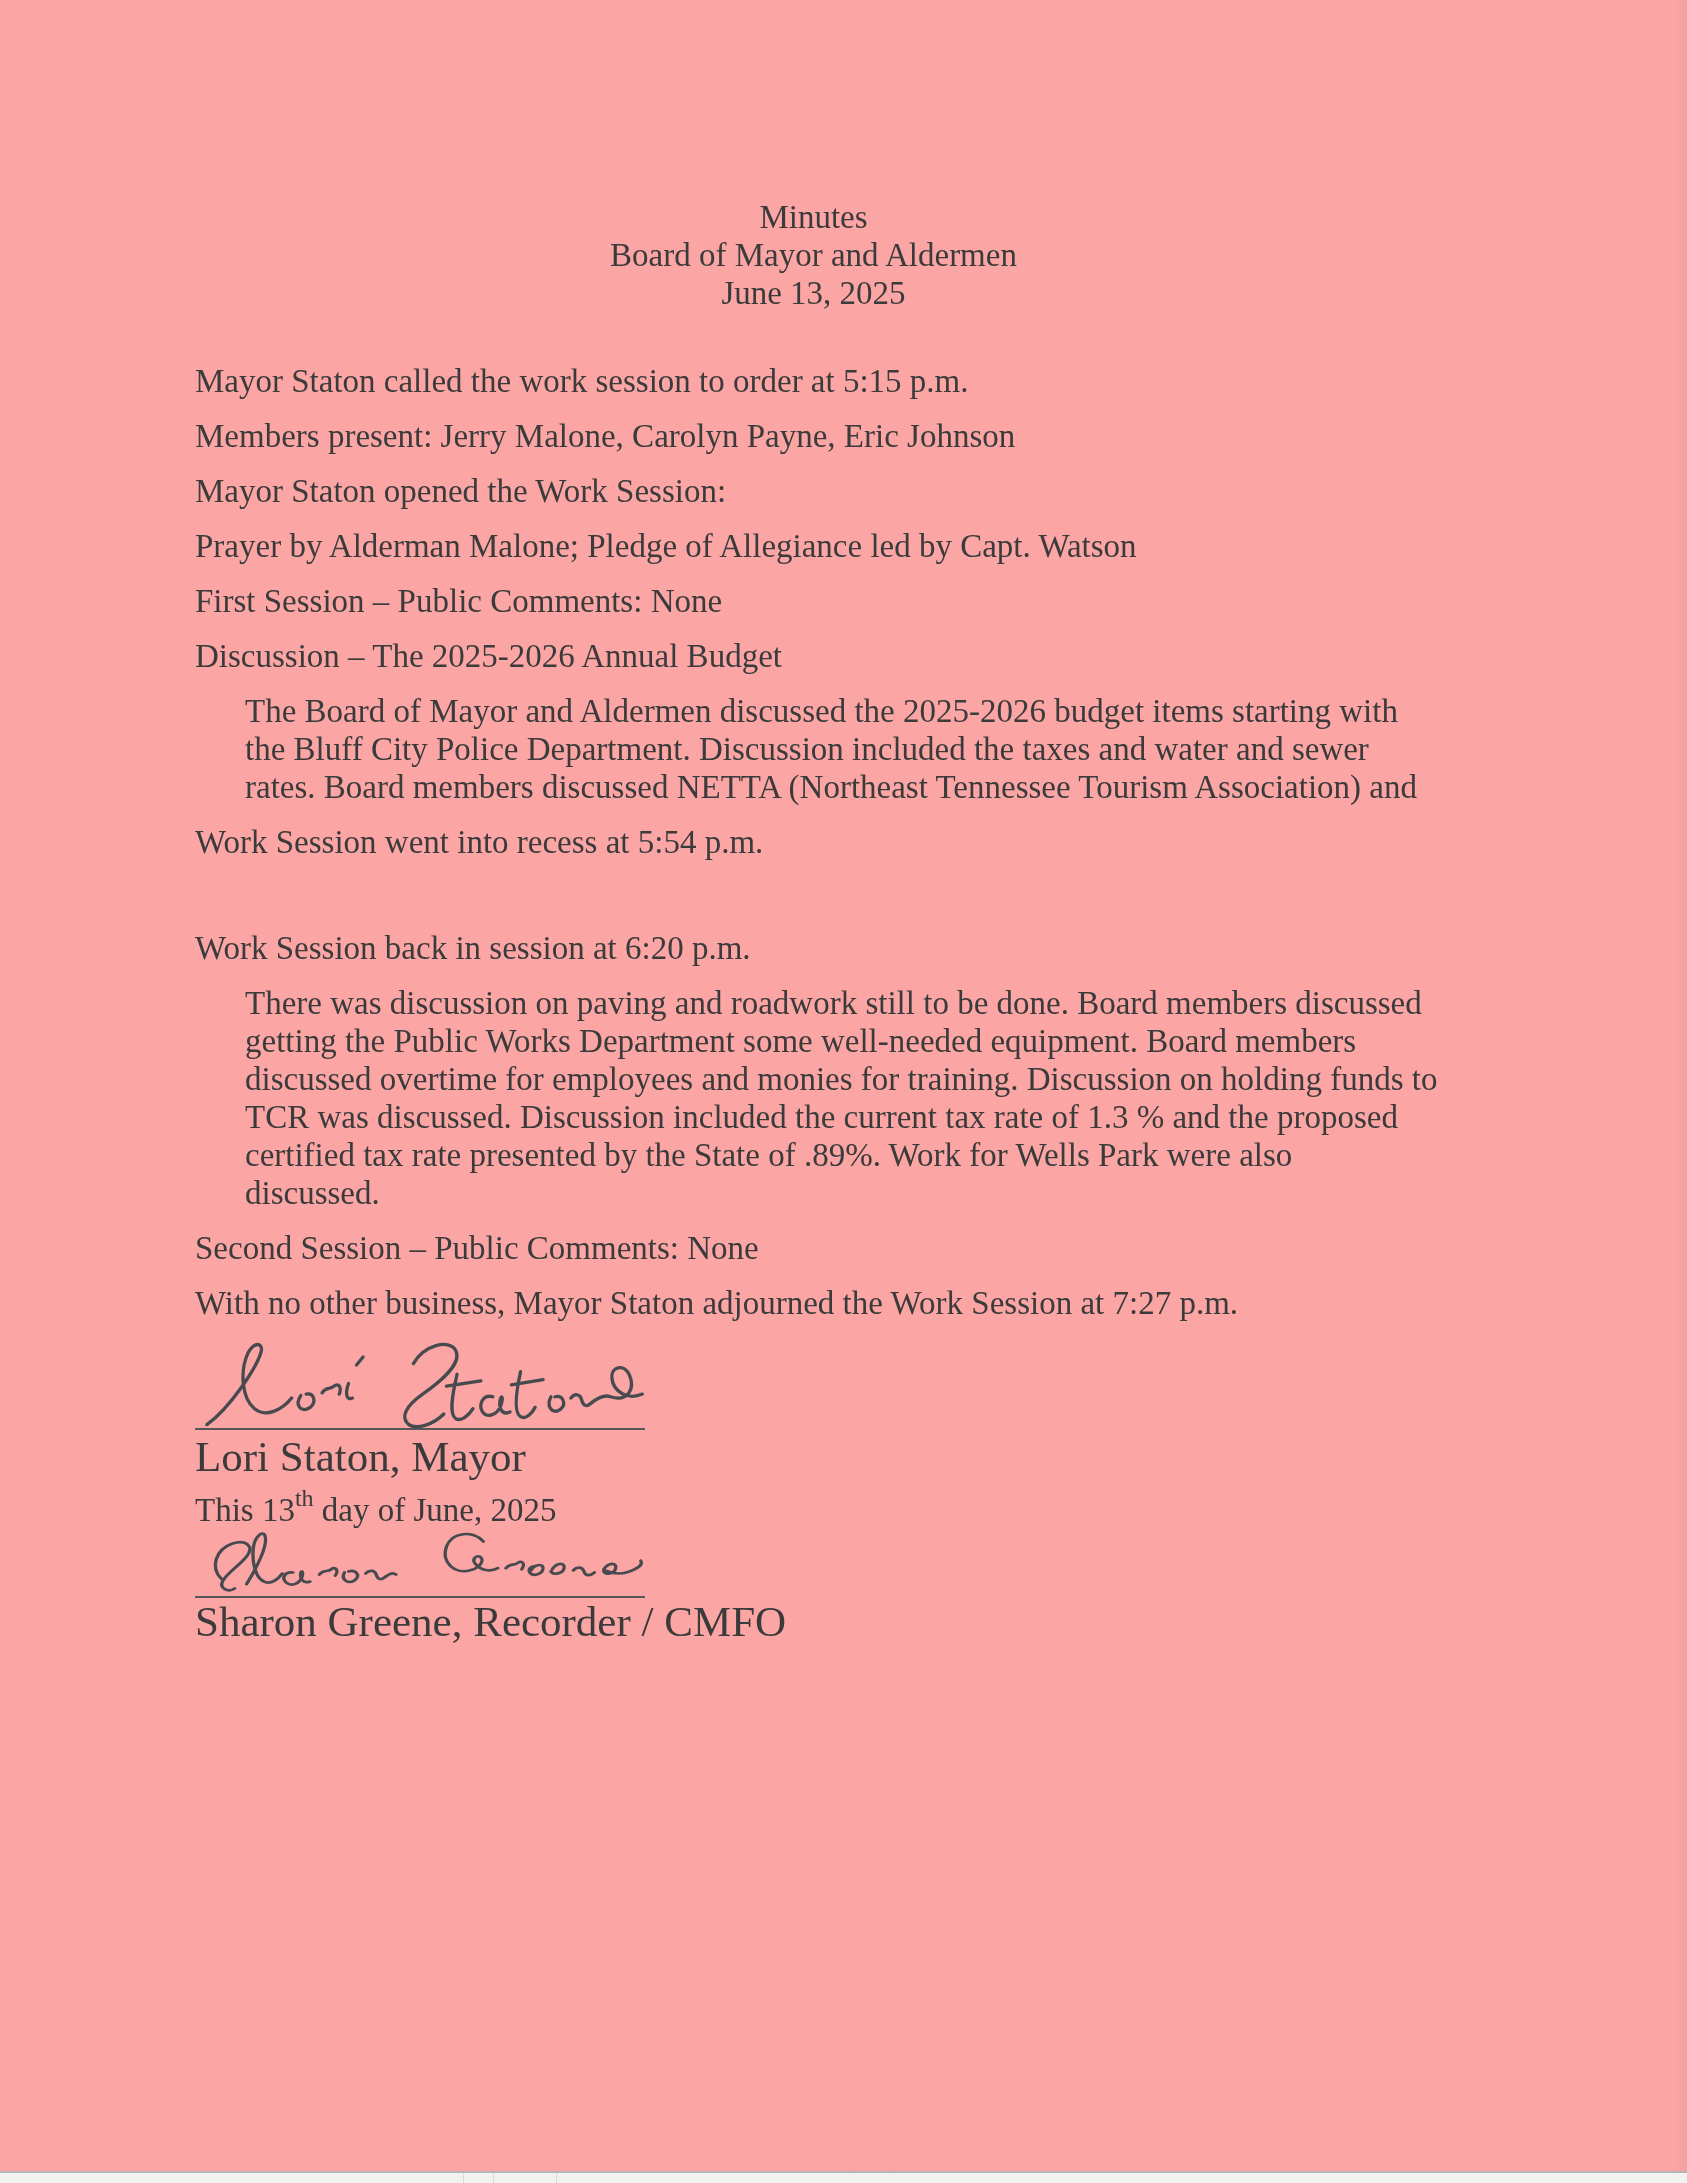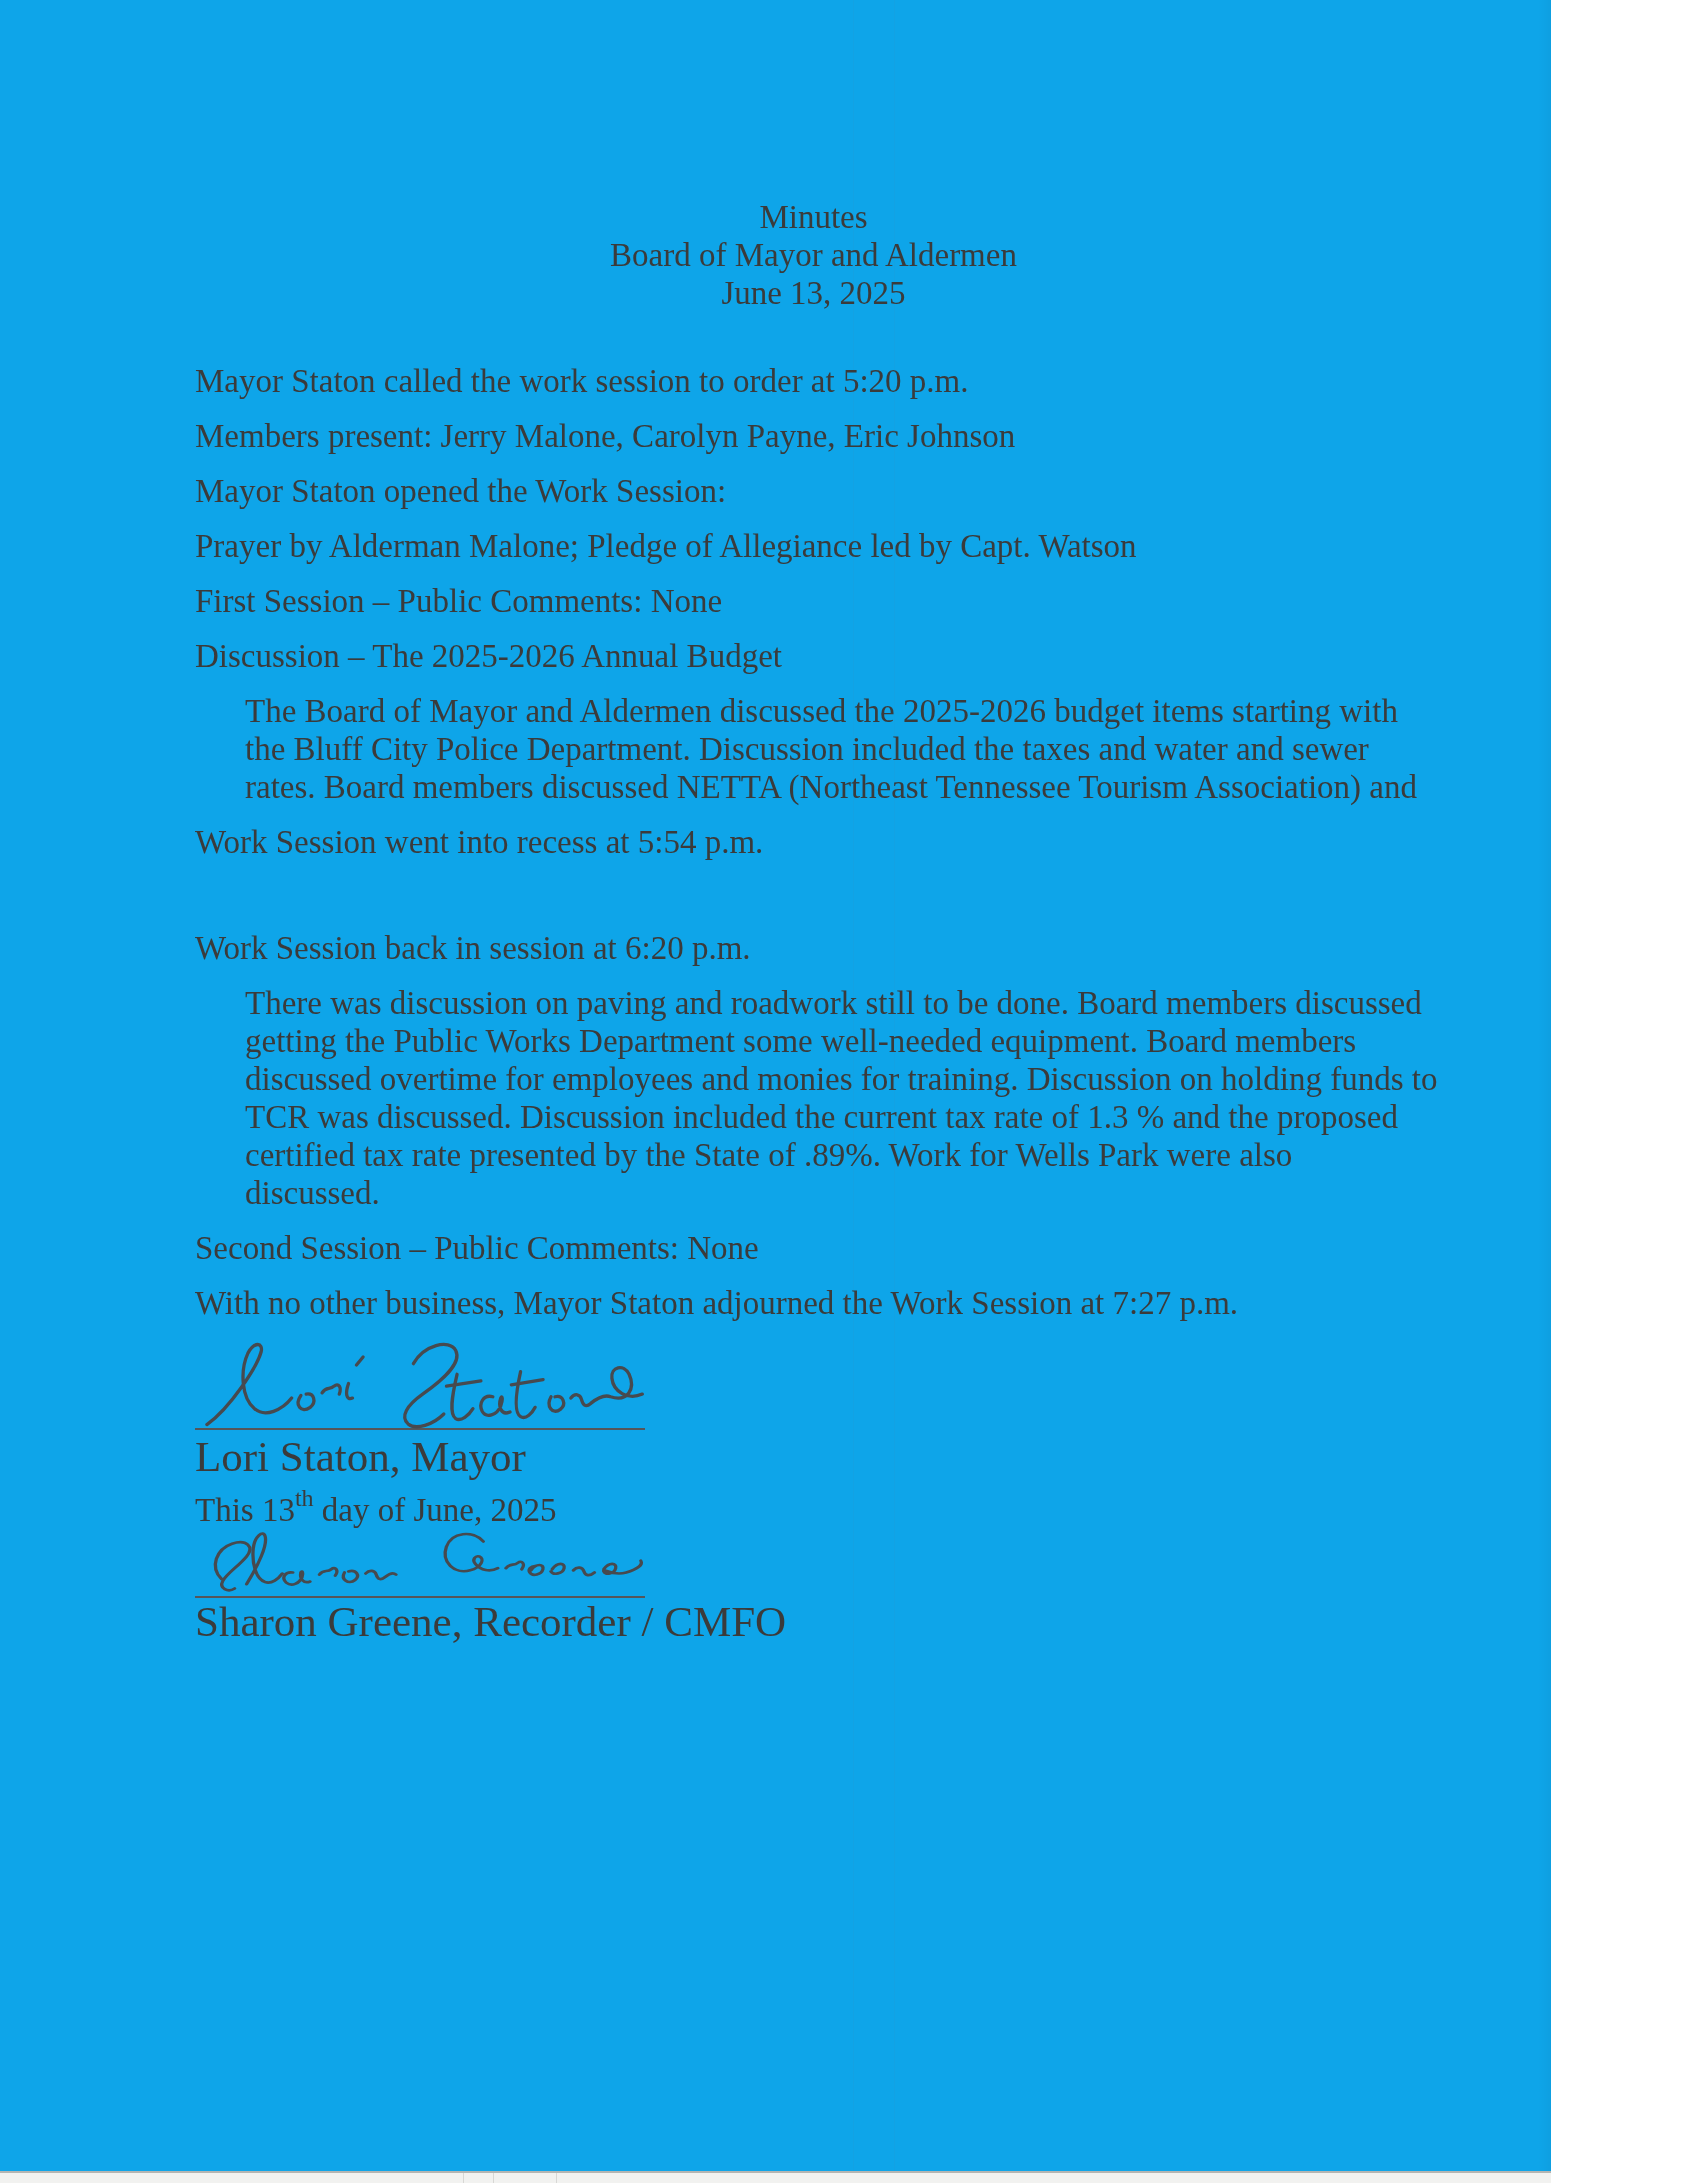--- a/index.html
+++ b/index.html
@@ -1,23 +1,23 @@
 <!DOCTYPE html>
 <html style="font-size:10.6px"><head>
 <meta charset="utf-8">
 <title>Minutes — Board of Mayor and Aldermen Work Session</title>
 <style>
   * { box-sizing: border-box; }
   html, body { margin: 0; padding: 0; background: #ffffff; }
 
   .page {
     position: relative;
-    width: 1551px;
+    width: 1687px;
     height: 2183px;
-    background: #0ea5e9;
+    background: #fca5a5;
     font-family: "Liberation Serif", "DejaVu Serif", serif;
     color: #3b3b3b;
     overflow: hidden;
   }
 
   
   .scan-streak {
     position: absolute;
     top: 0;
     width: 1.3px;
@@ -124,21 +124,21 @@
 
   <div class="content">
 
     <div class="title-block">
       <div class="line">Minutes</div>
       <div class="line">Board of Mayor and Aldermen</div>
       <div class="line">June 13, 2025</div>
     </div>
 
     <div class="para">
-      <div class="line">Mayor Staton called the work session to order at 5:20 p.m.</div>
+      <div class="line">Mayor Staton called the work session to order at 5:15 p.m.</div>
     </div>
 
     <div class="para">
       <div class="line">Members present: Jerry Malone, Carolyn Payne, Eric Johnson</div>
     </div>
 
     <div class="para">
       <div class="line">Mayor Staton opened the Work Session:</div>
     </div>
 

